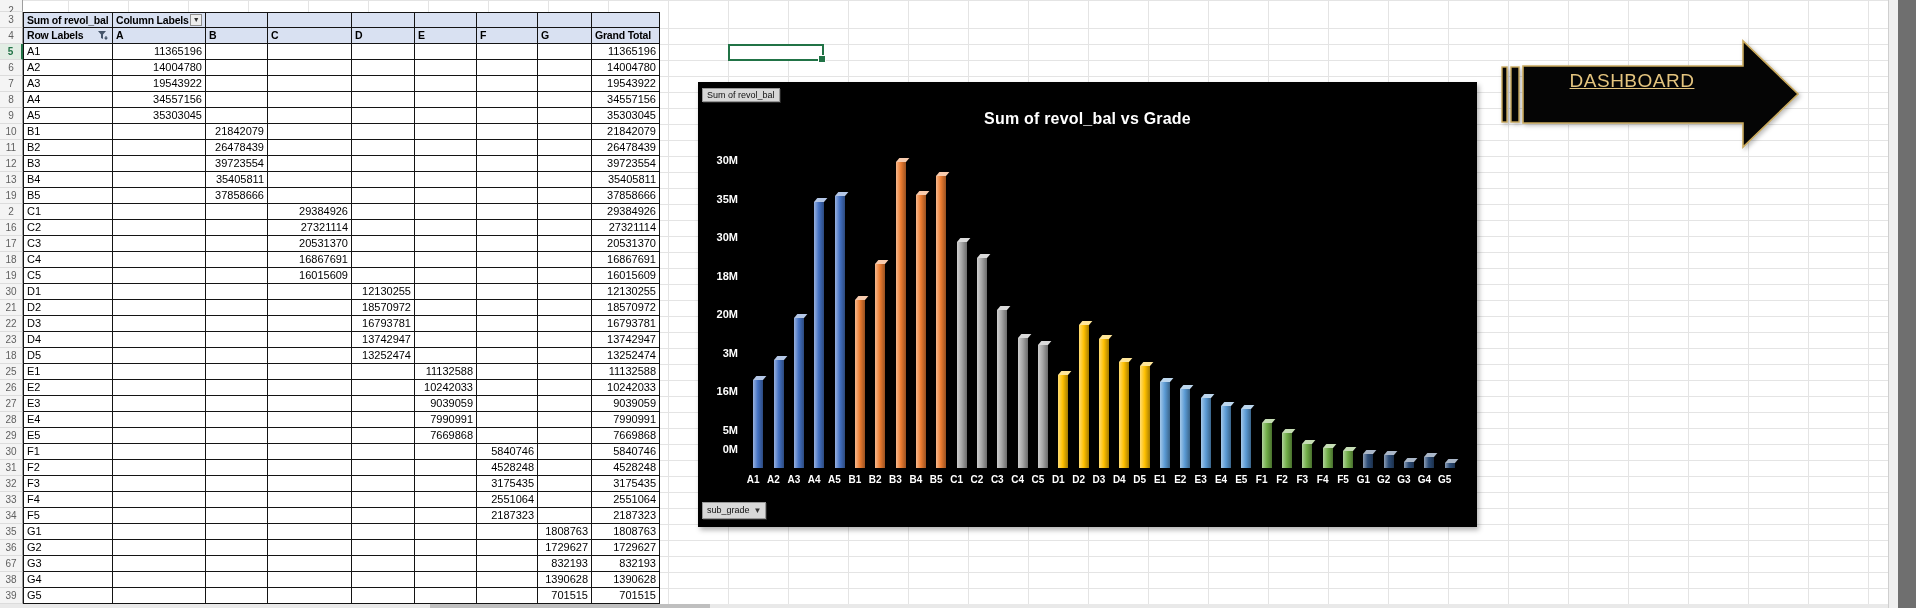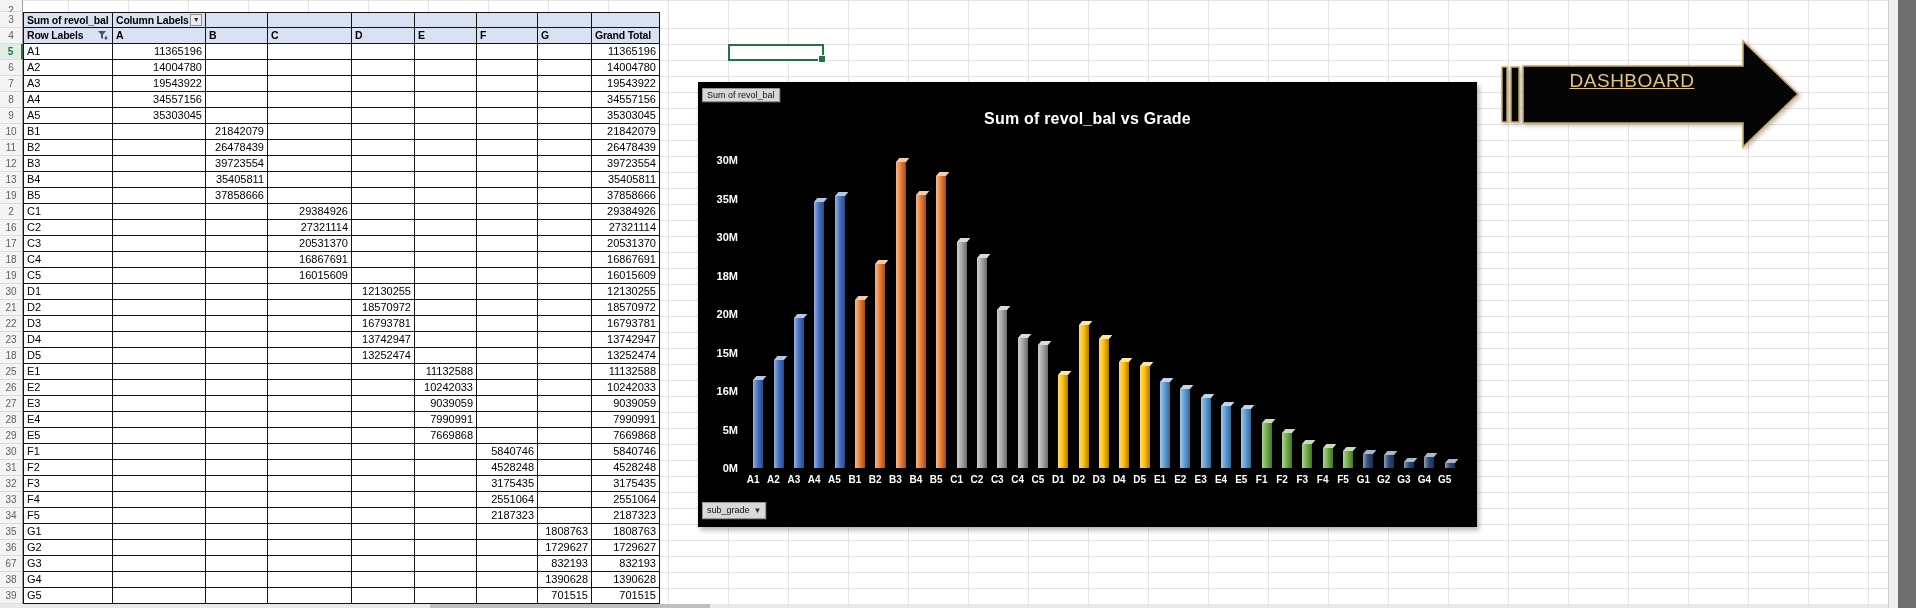--- a/index.html
+++ b/index.html
@@ -514,24 +514,24 @@
       </div>
     </div>
   <div id="sel">
       <div class="handle"></div>
     </div>
 
   <div id="chart">
     <div id="fb-values" class="fieldbtn">Sum of revol_bal</div>
     <div id="chart-title">Sum of revol_bal vs Grade</div>
     <div id="yticks">
-        <div class="ytick" style="top:379px">0M</div>
+        <div class="ytick" style="top:360px">0M</div>
         <div class="ytick" style="top:340.5px">5M</div>
         <div class="ytick" style="top:302px">16M</div>
-        <div class="ytick" style="top:263.5px">15M</div>
+        <div class="ytick" style="top:263.5px">3M</div>
         <div class="ytick" style="top:225px">20M</div>
         <div class="ytick" style="top:186.5px">18M</div>
         <div class="ytick" style="top:148px">30M</div>
         <div class="ytick" style="top:109.5px">35M</div>
         <div class="ytick" style="top:71px">30M</div>
       </div>
     <div id="bars">
         <div class="bar" style="left:55.2px;top:298px;height:88px;background:linear-gradient(90deg,rgb(152,177,223) 0%,#4472C4 48%,rgb(44,74,127) 100%);">
           <i style="background:rgb(180,199,231)"></i>
         </div>

